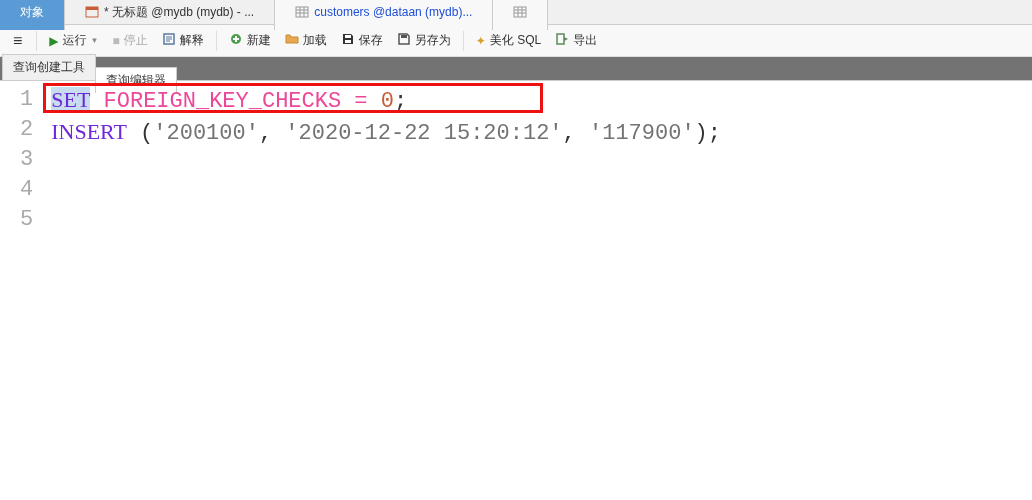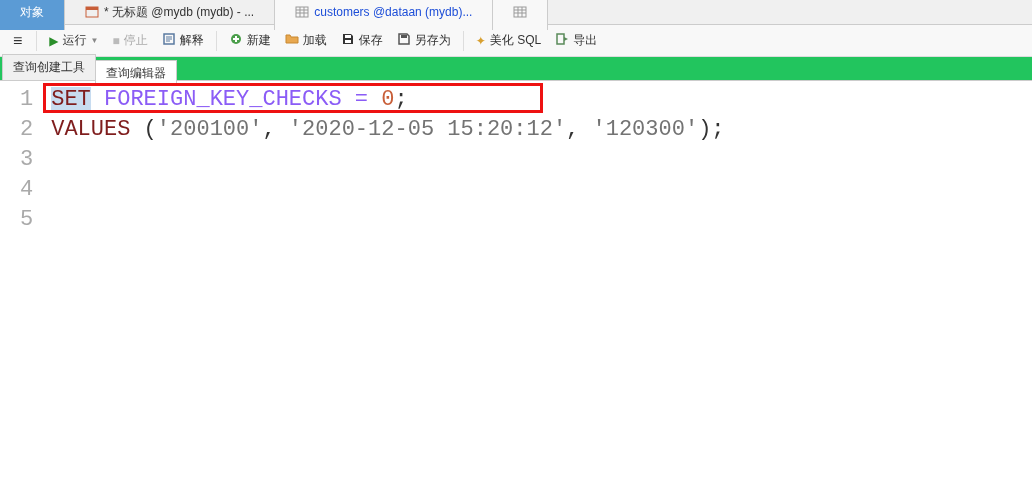--- a/index.html
+++ b/index.html
@@ -15,34 +15,34 @@
     
     
     .toolbar { display: flex; align-items: center; background: #f8f8f8; border-bottom: 1px solid #ddd; height: 32px; padding: 0 5px; gap: 2px; }
     .tb-btn { display: flex; align-items: center; padding: 3px 6px; gap: 4px; cursor: pointer; font-size: 12px; border-radius: 2px; }
     .tb-btn.disabled { color: #aaa; cursor: default; }
     .tb-sep { width: 1px; height: 20px; background: #ddd; margin: 0 4px; }
     .tb-menu { font-size: 16px; font-weight: bold; padding: 0 8px; cursor: pointer; }
     .dropdown-arrow { font-size: 8px; color: #888; }
     
     
-    .sub-tabs { display: flex; align-items: flex-end; background: #22c55e; border-bottom: 1px solid #ccc; height: 24px; padding-left: 2px; }
+    .sub-tabs { display: flex; align-items: flex-end; background: #737373; border-bottom: 1px solid #ccc; height: 24px; padding-left: 2px; }
     .sub-tab { padding: 4px 10px; font-size: 12px; border: 1px solid #ccc; border-bottom: none; background: #f0f0f0; cursor: pointer; margin-right: -1px; }
-    .sub-tab.active { background: #fff; position: relative; top: 6px; }
+    .sub-tab.active { background: #fff; position: relative; top: 13px; }
     
     
     .editor { display: flex; font-family: "Consolas", "Courier New", monospace; font-size: 22px; line-height: 30px; background: #fff; }
     .gutter { background: #fff; color: #aaa; text-align: right; padding: 4px 8px 4px 20px; user-select: none; }
     .code { padding: 4px 10px; flex: 1; position: relative; }
     .code-line { white-space: pre; }
     .highlight-box { position: absolute; border: 3px solid #e11; left: 2px; top: 2px; width: 500px; height: 30px; pointer-events: none; }
-    .kw { color: #7f1d1d; }
+    .kw { color: #6d28d9; font-family: Liberation Serif, serif; }
     .str { color: #737373; }
     .num { color: #c85e38; }
-    .ident { color: #8b5cf6; }
+    .ident { color: #ec4899; }
     .sel { background: #c8dcf0; }
     
     
     .ico-play { color: #2a8e2a; }
     .ico-stop { color: #bbb; }
     .ico-new { color: #d88b2a; }
     .ico-load { color: #d88b2a; }
     .ico-save { color: #333; }
     .ico-saveas { color: #555; }
     .ico-beautify { color: #d8a030; }
@@ -179,16 +179,16 @@
   <div class="gutter">
     <div>1</div>
     <div>2</div>
     <div>3</div>
     <div>4</div>
     <div>5</div>
   </div>
   <div class="code">
     <div class="highlight-box"></div>
     <div class="code-line"><span class="kw sel">SET</span><span class="ident"> FOREIGN_KEY_CHECKS = </span><span class="num">0</span><span>;</span></div>
-    <div class="code-line"><span class="kw">VALUES</span><span> (</span><span class="str">'200100'</span><span>, </span><span class="str">'2020-12-05 15:20:12'</span><span>, </span><span class="str">'120300'</span><span>);</span></div>
+    <div class="code-line"><span class="kw">INSERT</span><span> (</span><span class="str">'200100'</span><span>, </span><span class="str">'2020-12-22 15:20:12'</span><span>, </span><span class="str">'117900'</span><span>);</span></div>
     <div class="code-line">&nbsp;</div>
   </div>
 </div>
 
 </body></html>

